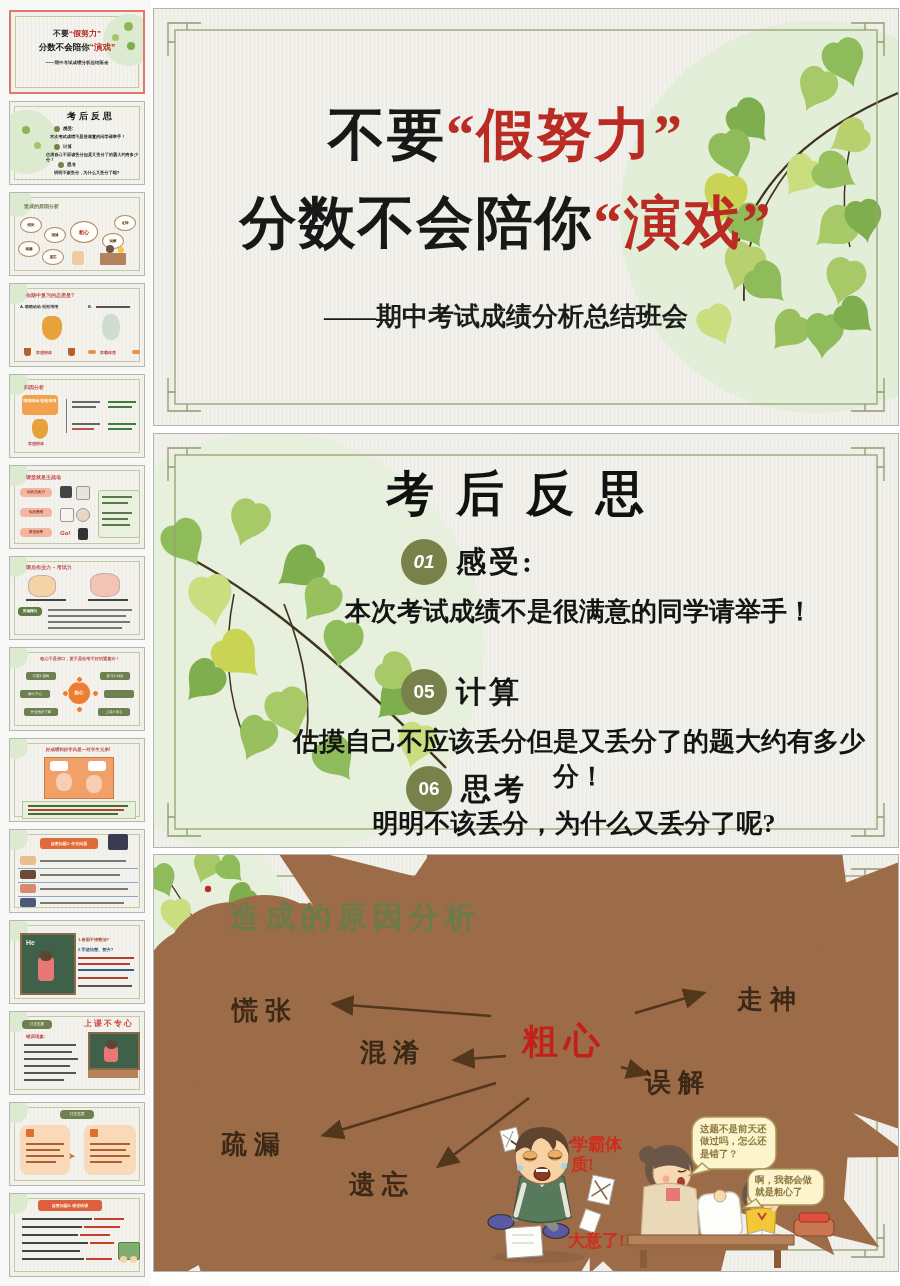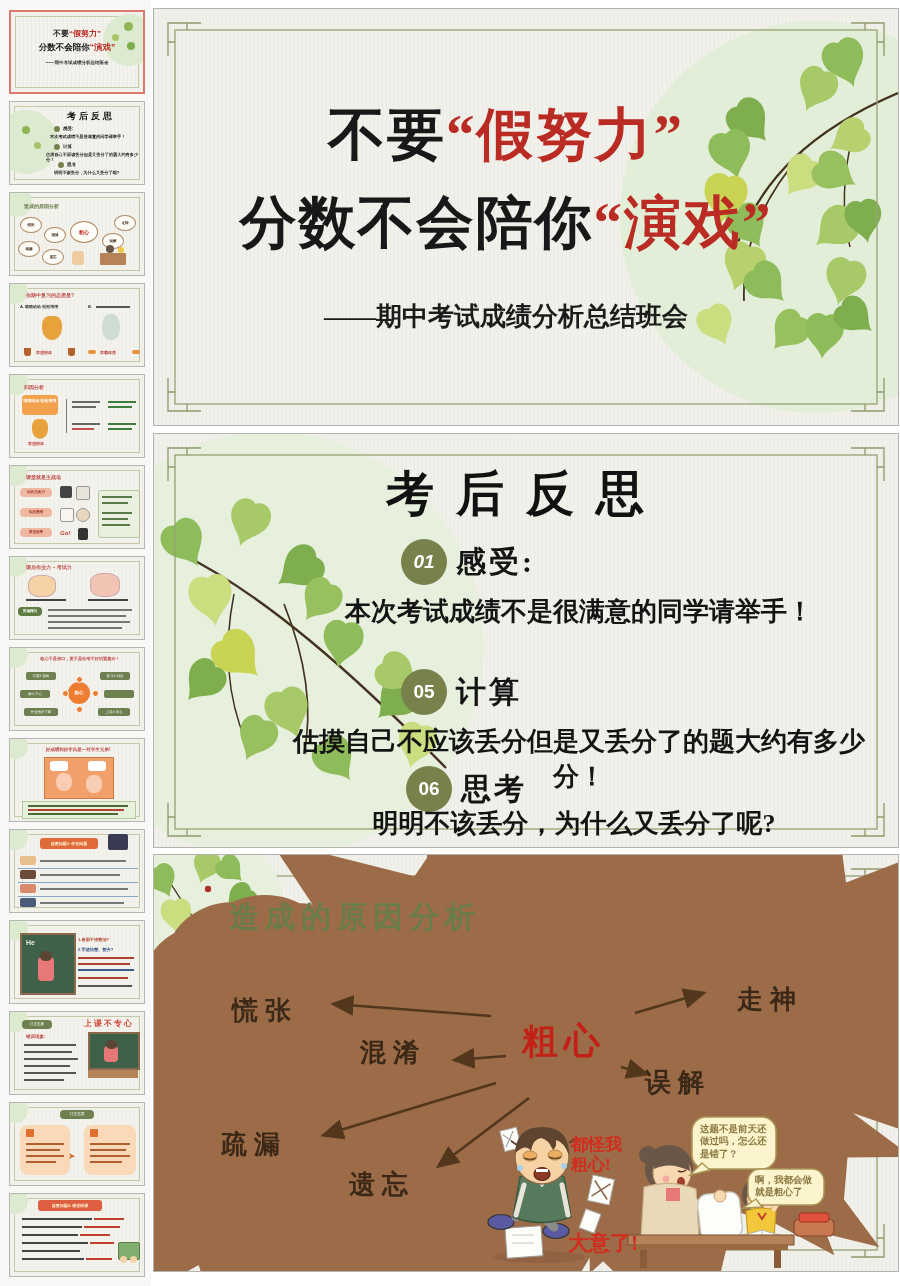--- a/index.html
+++ b/index.html
@@ -504,18 +504,18 @@
     <div class="s3-title serif">造成的原因分析</div>
 
     <div class="burst-label serif" style="left:111px;top:155px;">慌张</div>
     <div class="burst-label serif" style="left:239px;top:197px;">混淆</div>
     <div class="burst-label serif" style="left:616px;top:144px;">走神</div>
     <div class="burst-label serif" style="left:524px;top:227px;">误解</div>
     <div class="burst-label serif" style="left:100px;top:289px;">疏漏</div>
     <div class="burst-label serif" style="left:228px;top:329px;">遗忘</div>
     <div class="burst-label center serif" style="left:410px;top:186px;">粗心</div>
 
-    <div class="redline serif" style="left:417px;top:280px;width:56px;font-size:17px;">都怪我粗心!</div>
-    <div class="redline serif" style="left:414px;top:376px;font-size:21px;">大意了!</div>
+    <div class="redline serif" style="left:417px;top:280px;width:56px;font-size:17px;">学霸体质!</div>
+    <div class="redline serif" style="left:414px;top:376px;font-size:17px;">大意了!</div>
     <div class="bubbletext serif" style="left:546px;top:268px;width:70px;font-size:9.5px;">这题不是前天还做过吗，怎么还是错了？</div>
     <div class="bubbletext serif" style="left:601px;top:319px;width:64px;font-size:9.5px;">啊，我都会做就是粗心了</div>
   </section>
 </div>
 
 </body></html>

